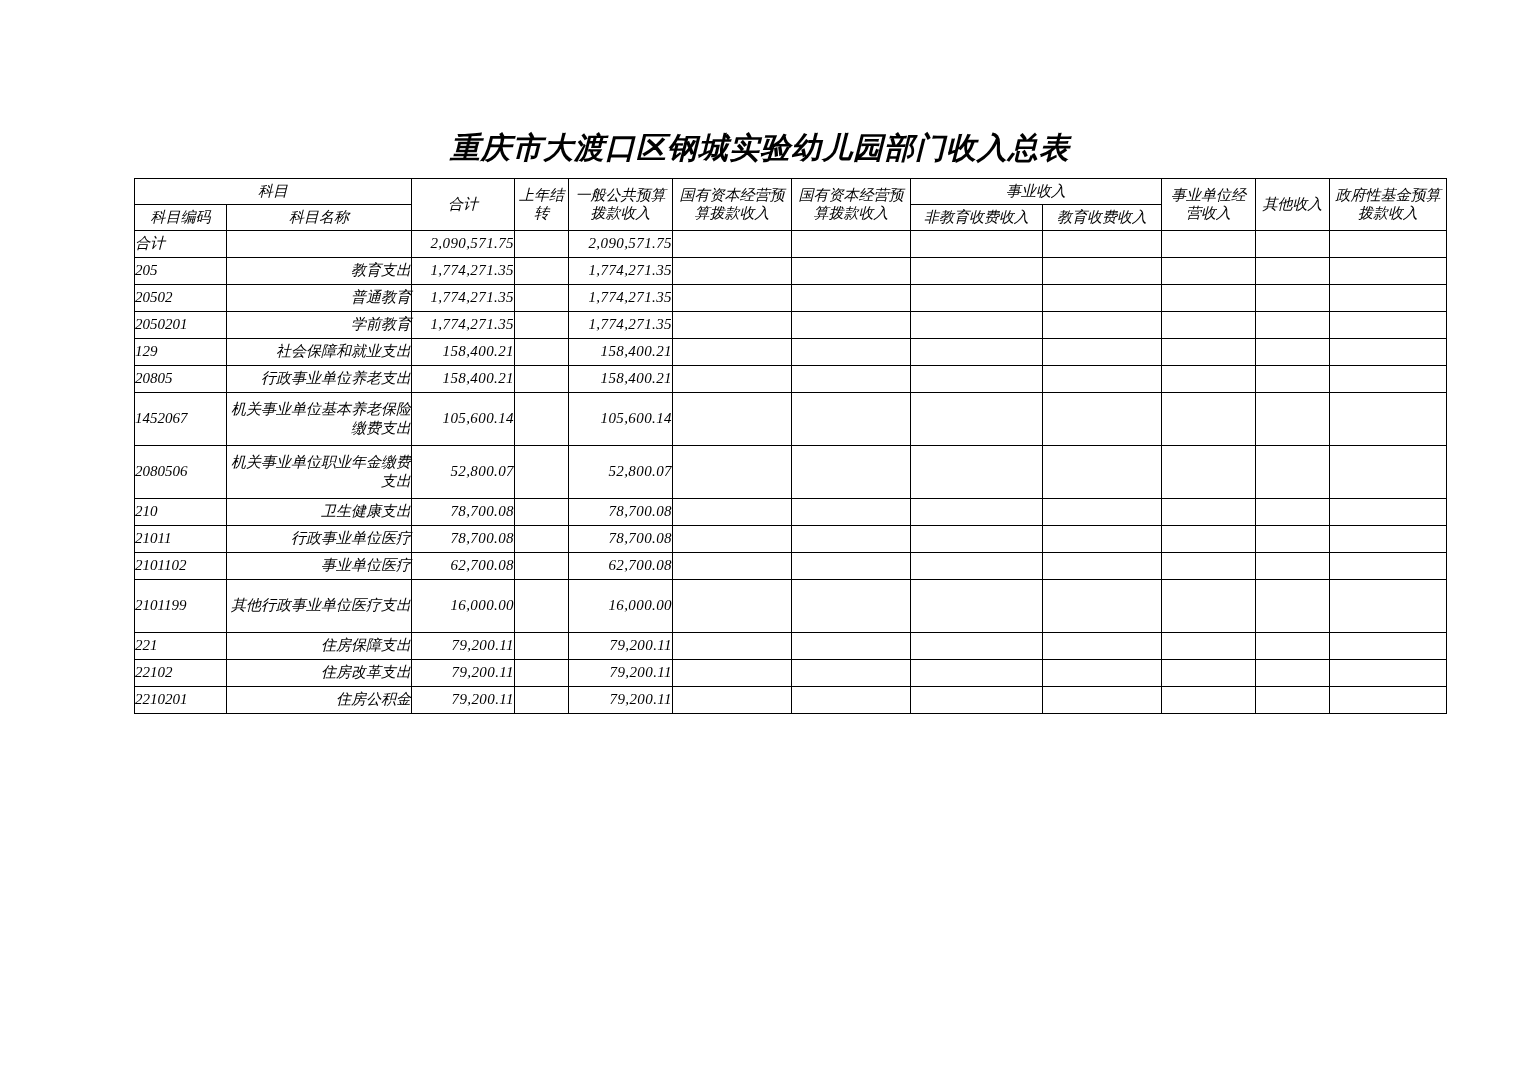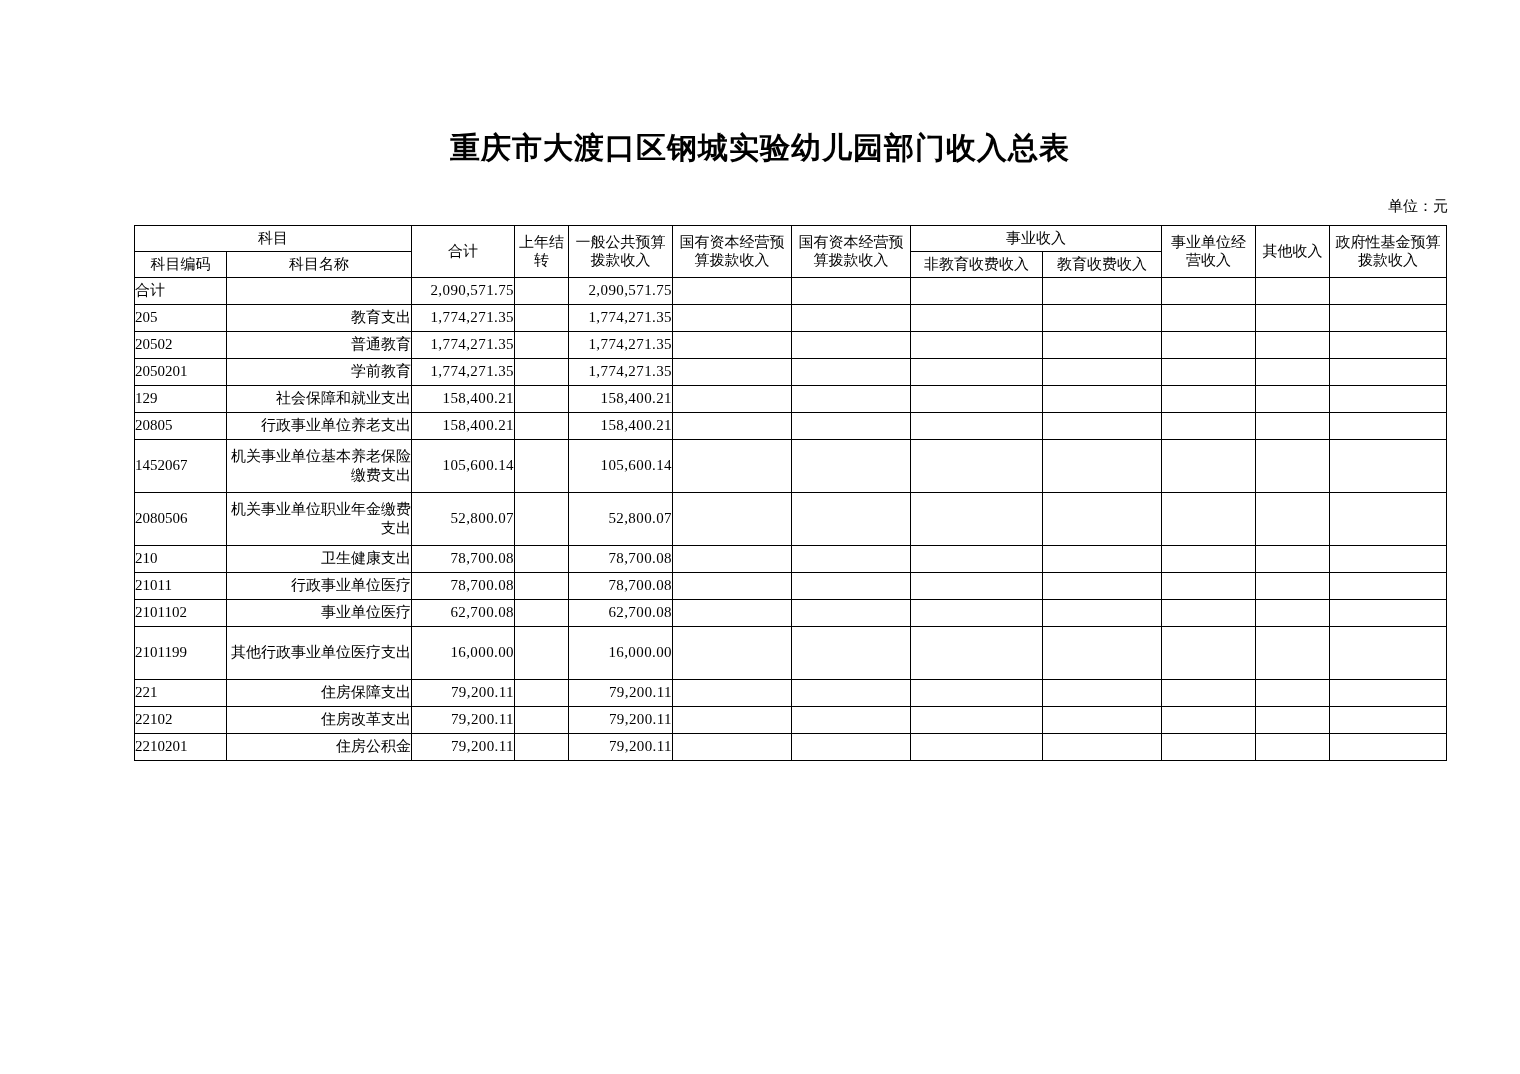--- a/index.html
+++ b/index.html
@@ -12,20 +12,21 @@
     height: 1074px;
     font-family: "Liberation Serif", "DejaVu Serif", serif;
     color: #000000;
     position: relative;
   }
   .page {
     width: 1520px;
     height: 1074px;
     position: relative;
     box-sizing: border-box;
+    font-style: italic;
   }
   .doc-title {
     text-align: center;
     font-family: "Liberation Serif", "DejaVu Serif", serif;
     font-weight: bold;
     font-size: 30px;
     letter-spacing: 1px;
     margin: 0;
     padding-top: 128px;
     color: #000;
@@ -95,21 +96,20 @@
   .nind1 { padding-left: 20px; margin-top: 48px; }
   .nind2 { padding-left: 36px; margin-top: 46px; }
 </style>
 </head>
 <body>
 
 <div class="page">
 
   <h1 class="doc-title">重庆市大渡口区钢城实验幼儿园部门收入总表</h1>
 
-  <div class="unit-line">单位：元</div>
 
   <div class="table-wrap">
     <table class="budget">
       <colgroup>
         <col class="c-code">
         <col class="c-name">
         <col class="c-total">
         <col class="c-carry">
         <col class="c-pub">
         <col class="c-gov">

